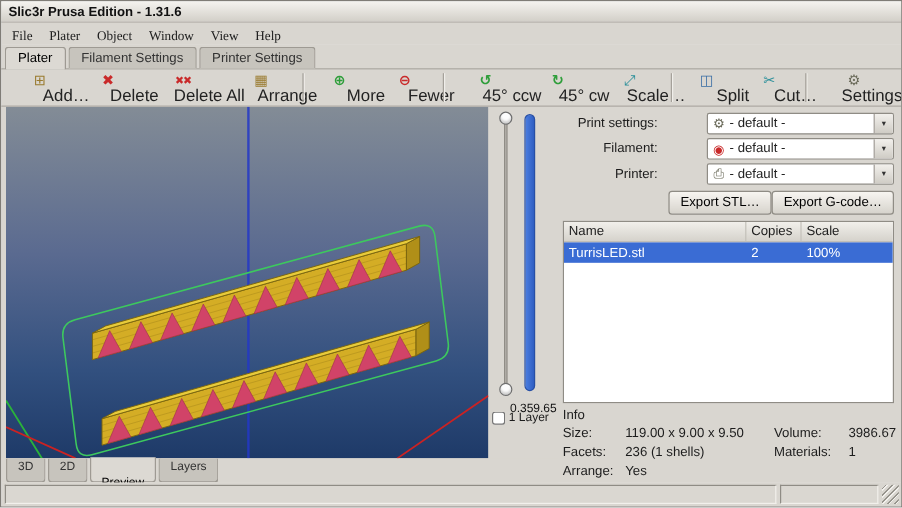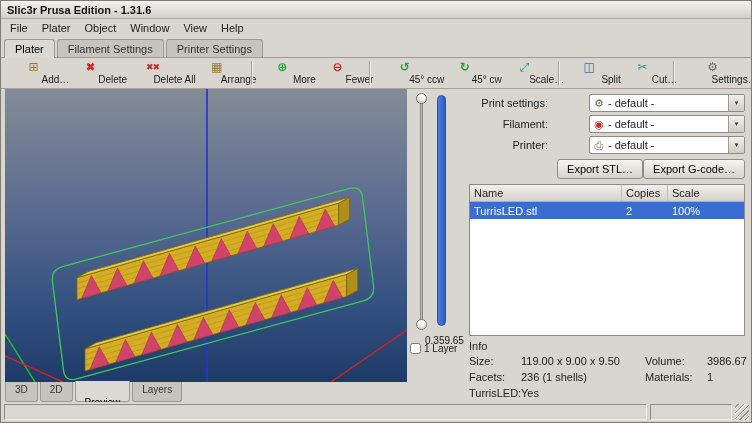--- a/index.html
+++ b/index.html
@@ -4,33 +4,33 @@
 <style>
   * { margin:0; padding:0; box-sizing:border-box; }
   html,body { width:752px; height:423px; }
   body { font-family:"Liberation Sans","DejaVu Sans",sans-serif; font-size:11px; color:#1c1c1c; }
   .window { width:752px; height:423px; border:1px solid #7f7c76; background:#e5e5e5; display:flex; flex-direction:column; overflow:hidden; }
 
   
   .titlebar { height:18px; flex:0 0 18px; background:linear-gradient(#f5f3ef,#d2cfc8); border-bottom:1px solid #aeaba4; display:flex; align-items:center; padding:0 6px; font-weight:bold; font-size:11px; color:#111; }
 
   
-  .menubar { height:18px; flex:0 0 18px; display:flex; align-items:center; padding-left:2px; background:#d9d6d0; }
+  .menubar { height:18px; flex:0 0 18px; display:flex; align-items:flex-end; padding-left:2px; background:#d9d6d0;font-family:Liberation Serif, serif; }
   .menu-item { padding:1px 7px; cursor:default; }
 
   
   .tabbar { height:21px; flex:0 0 21px; display:flex; align-items:flex-end; padding-left:3px; background:#d9d6d0; border-bottom:1px solid #9e9a93; }
   .tab { padding:3px 10px 2px; margin-right:2px; background:#c7c4bd; border:1px solid #9e9a93; border-bottom:none; border-radius:3px 3px 0 0; color:#333; position:relative; }
   .tab.active { background:#dcd9d3; color:#000; margin-bottom:-1px; padding-bottom:3px; }
 
   
   .toolbar { height:31px; flex:0 0 31px; display:flex; align-items:center; padding:0 4px; background:#d9d6d0; border-bottom:1px solid #a5a19a; }
   .tbtn { display:flex; flex-direction:column; align-items:center; justify-content:center; min-width:46px; height:29px; padding:0 4px; border:1px solid transparent; border-radius:2px; cursor:default; }
   .tbtn .icon { font-size:12px; line-height:13px; height:13px; }
-  .tbtn .lbl { font-size:10px; line-height:11px; color:#222; white-space:nowrap;margin-left:44px; }
+  .tbtn .lbl { font-size:14px; line-height:11px; color:#222; white-space:nowrap;margin-left:44px; }
   .sep { width:0; height:24px; border-left:1px solid #a5a19a; border-right:1px solid #f0eeea; margin:0 3px; }
   .ic-olive { color:#9a7b2f; } .ic-red { color:#c92a2a; font-weight:bold; } .ic-green { color:#2e9e3a; font-weight:bold; }
   .ic-teal { color:#2a8f9a; } .ic-blue { color:#3a6ea5; } .ic-gray { color:#6b6b5a; }
   .ic-small { font-size:9px !important; letter-spacing:-1px; }
 
   
   .content { flex:1; display:flex; min-height:0; }
   .left-col { width:464px; flex:0 0 464px; display:flex; flex-direction:column; background:#d9d6d0; }
   .viewport-row { flex:1; display:flex; padding-left:4px; min-height:0; }
   svg.scene { width:402px; height:100%; display:block; }
@@ -279,21 +279,21 @@
           <span>Size:</span>
           <span>119.00 x 9.00 x 9.50</span>
           <span>Volume:</span>
           <span>3986.67</span>
 
           <span>Facets:</span>
           <span>236 (1 shells)</span>
           <span>Materials:</span>
           <span>1</span>
 
-          <span>TurrisLED:</span>
+          <span>Arrange:</span>
           <span>Yes</span>
           <span></span>
             <span></span>
         </div>
       </div>
     </div>
   </div>
 
   <div class="statusbar">
     <div class="sfield"></div>

